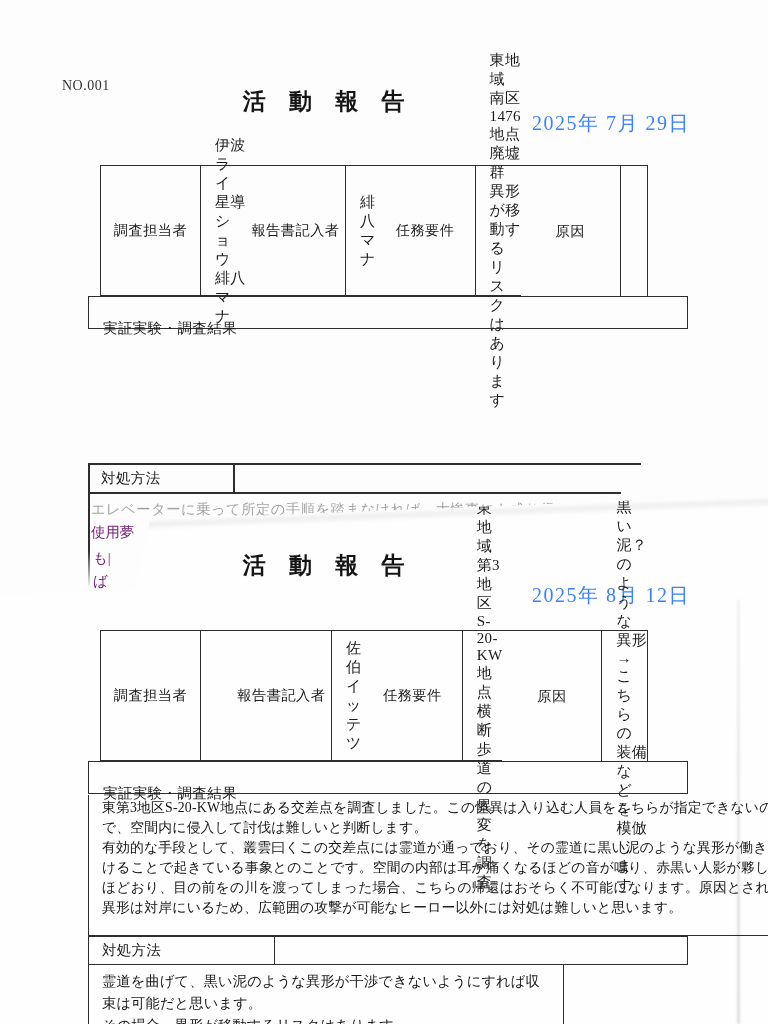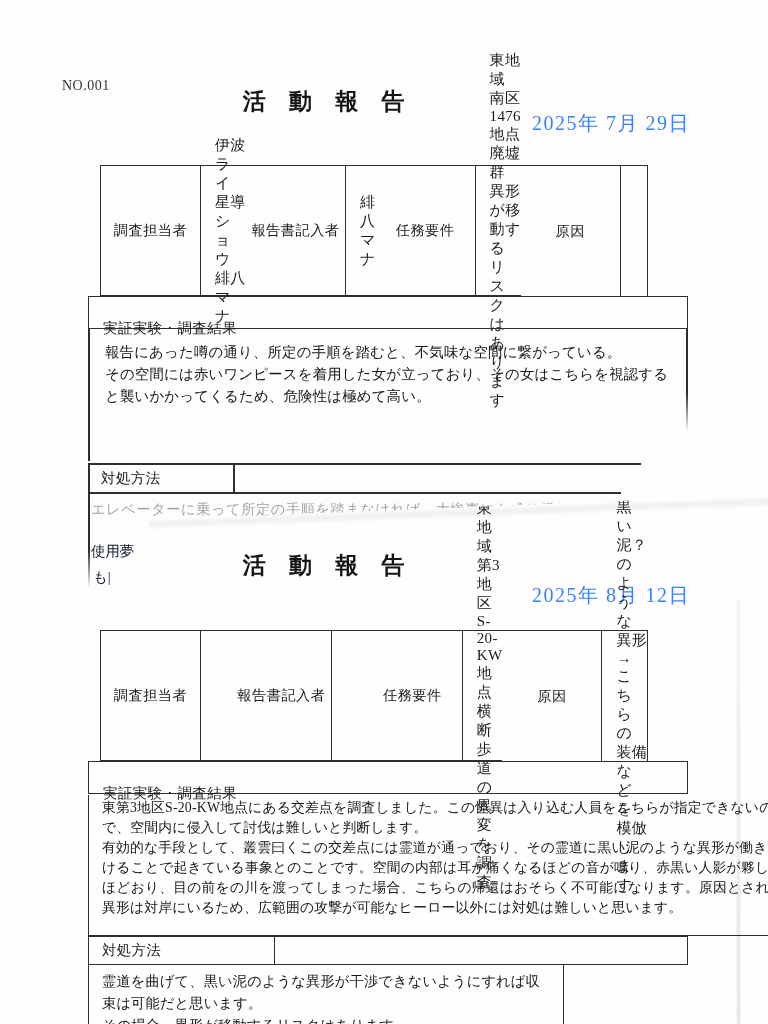--- a/index.html
+++ b/index.html
@@ -32,21 +32,21 @@
   
   .p1-result{position:absolute;left:88px;top:329px;width:600px;height:132px;}
   .p1-result .bl{position:absolute;left:0;top:0;width:1.6px;height:100%;background:#2e2e2e;}
   .p1-result .br{position:absolute;right:0;top:0;width:1.6px;height:78%;background:linear-gradient(#2e2e2e 62%,rgba(46,46,46,0));}
   .p1-result .txt{position:absolute;left:17px;right:14px;top:12px;}
 
   .cm1-label{position:absolute;left:101px;top:469px;font-size:14.4px;letter-spacing:0.5px;}
 
   .faint-line{position:absolute;left:91px;top:500px;width:556px;overflow:hidden;white-space:nowrap;
     font-size:14.2px;color:#222;opacity:0.42;filter:blur(0.7px);letter-spacing:0.6px;}
-  .fragment{position:absolute;font-size:14.4px;color:#0f172a;margin-top:19px;}
+  .fragment{position:absolute;font-size:14.4px;color:#701a75;}
 
   
   .page2{
     position:absolute;left:0;top:495px;width:768px;height:529px;background:#fefefe;
     clip-path:polygon(768px 0px,150px 25px,135px 95px,0px 100px,0px 529px,768px 529px);
   }
   .page2-edge{position:absolute;left:120px;top:16px;width:660px;height:7px;transform:rotate(-2.1deg);
     background:linear-gradient(rgba(0,0,0,0.10),rgba(0,0,0,0));filter:blur(2px);}
   .p2-result{position:absolute;left:88px;top:300px;width:716px;height:141px;border-left:1.6px solid #2e2e2e;border-right:1.6px solid #2e2e2e;border-bottom:1.6px solid #2e2e2e;box-sizing:border-box;}
   .p2-result .txt{position:absolute;left:13px;right:10px;top:3px;font-size:13.8px;line-height:19.9px;}
@@ -82,26 +82,20 @@
     </div>
     <div class="meta-row">
       <div class="meta-label">原因</div>
     </div>
   </div>
 
   <div class="sec-row" style="top:295.5px;">
     <div class="sec-label">実証実験・調査結果</div>
   </div>
 
-  <div class="p1-result">
-    <div class="bl"></div>
-    <div class="br"></div>
-    <div class="txt prose">報告にあった噂の通り、所定の手順を踏むと、不気味な空間に繋がっている。
-その空間には赤いワンピースを着用した女が立っており、その女はこちらを視認すると襲いかかってくるため、危険性は極めて高い。</div>
-  </div>
 
   <div class="hline" style="left:88px;top:463px;width:553px;"></div>
   <div class="hline" style="left:88px;top:492px;width:533px;"></div>
   <div class="vline" style="left:88px;top:463px;height:125px;background:linear-gradient(#2e2e2e 70%,rgba(46,46,46,0));"></div>
   <div class="vline" style="left:233px;top:463px;height:31px;"></div>
   <div class="cm1-label">対処方法</div>
 
   <div class="faint-line">エレベーターに乗って所定の手順を踏まなければ、大惨事にも成り得ないため、これとい</div>
   <div class="fragment" style="left:91px;top:523px;">使用夢</div>
   <div class="fragment" style="left:93px;top:549px;">も|</div>
@@ -113,20 +107,21 @@
 
   <div class="doc-title" style="top:55px;">活 動 報 告</div>
   <div class="doc-date" style="right:78px;top:87px;">2025年 8月 12日</div>
 
   <div class="meta" style="top:135px;height:132px;">
     <div class="meta-row">
       <div class="meta-label">調査担当者</div>
     </div>
     <div class="meta-row">
       <div class="meta-label">報告書記入者</div>
+      <div class="meta-value">佐伯イッテツ</div>
     </div>
     <div class="meta-row">
       <div class="meta-label">任務要件</div>
       <div class="meta-value">東地域 第3地区S-20-KW地点 横断歩道の異変を調査</div>
     </div>
     <div class="meta-row">
       <div class="meta-label">原因</div>
       <div class="meta-value">黒い泥？のような異形　→こちらの装備などを模倣します</div>
     </div>
   </div>

